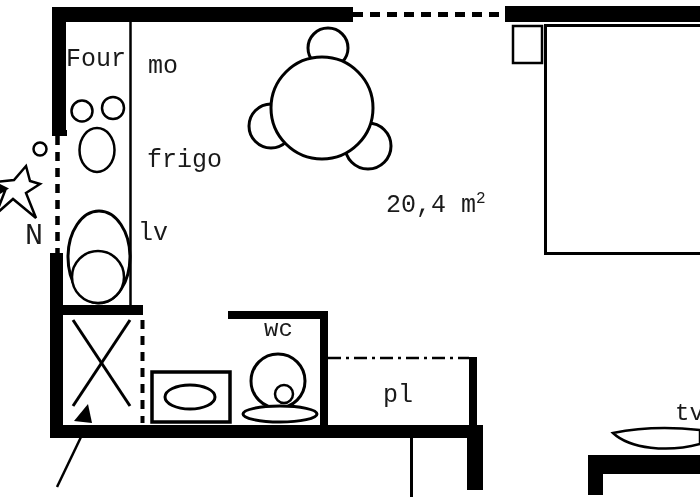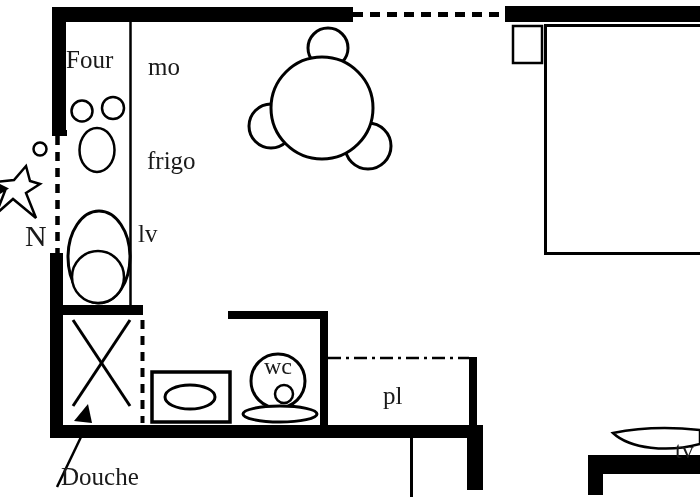--- a/index.html
+++ b/index.html
@@ -1,33 +1,33 @@
 <!DOCTYPE html>
 <html><head>
 <meta charset="utf-8">
 <style>
   html,body{margin:0;padding:0;background:#fff;}
   #plan{
     position:relative;
     width:700px;height:500px;
     background:#fff;
     overflow:hidden;
-    font-family:Liberation Serif, serif;
+    font-family:Liberation Mono, monospace;
     color:#000;
   }
   #plan svg{position:absolute;left:0;top:0;}
   .lbl{
     position:absolute;
     font-size:25px;
     line-height:1;
     color:#1a1a1a;
     white-space:nowrap;
     user-select:none;
   }
-  .lbl.small{font-size:24px;margin-top:36px;}
+  .lbl.small{font-size:24px;}
   .lbl.north{font-size:30px;}
   .sup{font-size:16px;position:relative;top:-9px;}
 </style>
 </head>
 <body>
 
 <div id="plan">
 
   <svg width="700" height="500" viewBox="0 0 700 500">
 
@@ -102,18 +102,20 @@
 
     <path d="M 613 433 C 640 427.5 672 427 700 430 L 700 444 C 668 452.5 630 449 613 433 Z" fill="#fff" stroke="#000" stroke-width="2.5"></path>
   </svg>
 
   <div class="lbl" style="left:66px;top:47px">Four</div>
   <div class="lbl" style="left:148px;top:54px">mo</div>
   <div class="lbl" style="left:147px;top:148px">frigo</div>
   <div class="lbl" style="left:138px;top:221px">lv</div>
   <div class="lbl north" style="left:25px;top:221px">N</div>
 
+  <div class="lbl" style="left:386px;top:193px">
+    <span>20,4 m</span><span class="sup">2</span>
+  </div>
 
   <div class="lbl small" style="left:264px;top:318px">wc</div>
   <div class="lbl" style="left:383px;top:383px">pl</div>
-  <div class="lbl" style="left:61px;top:464px">Douche</div>
   <div class="lbl small" style="left:675px;top:402px">tv</div>
 </div>
 
 </body></html>

